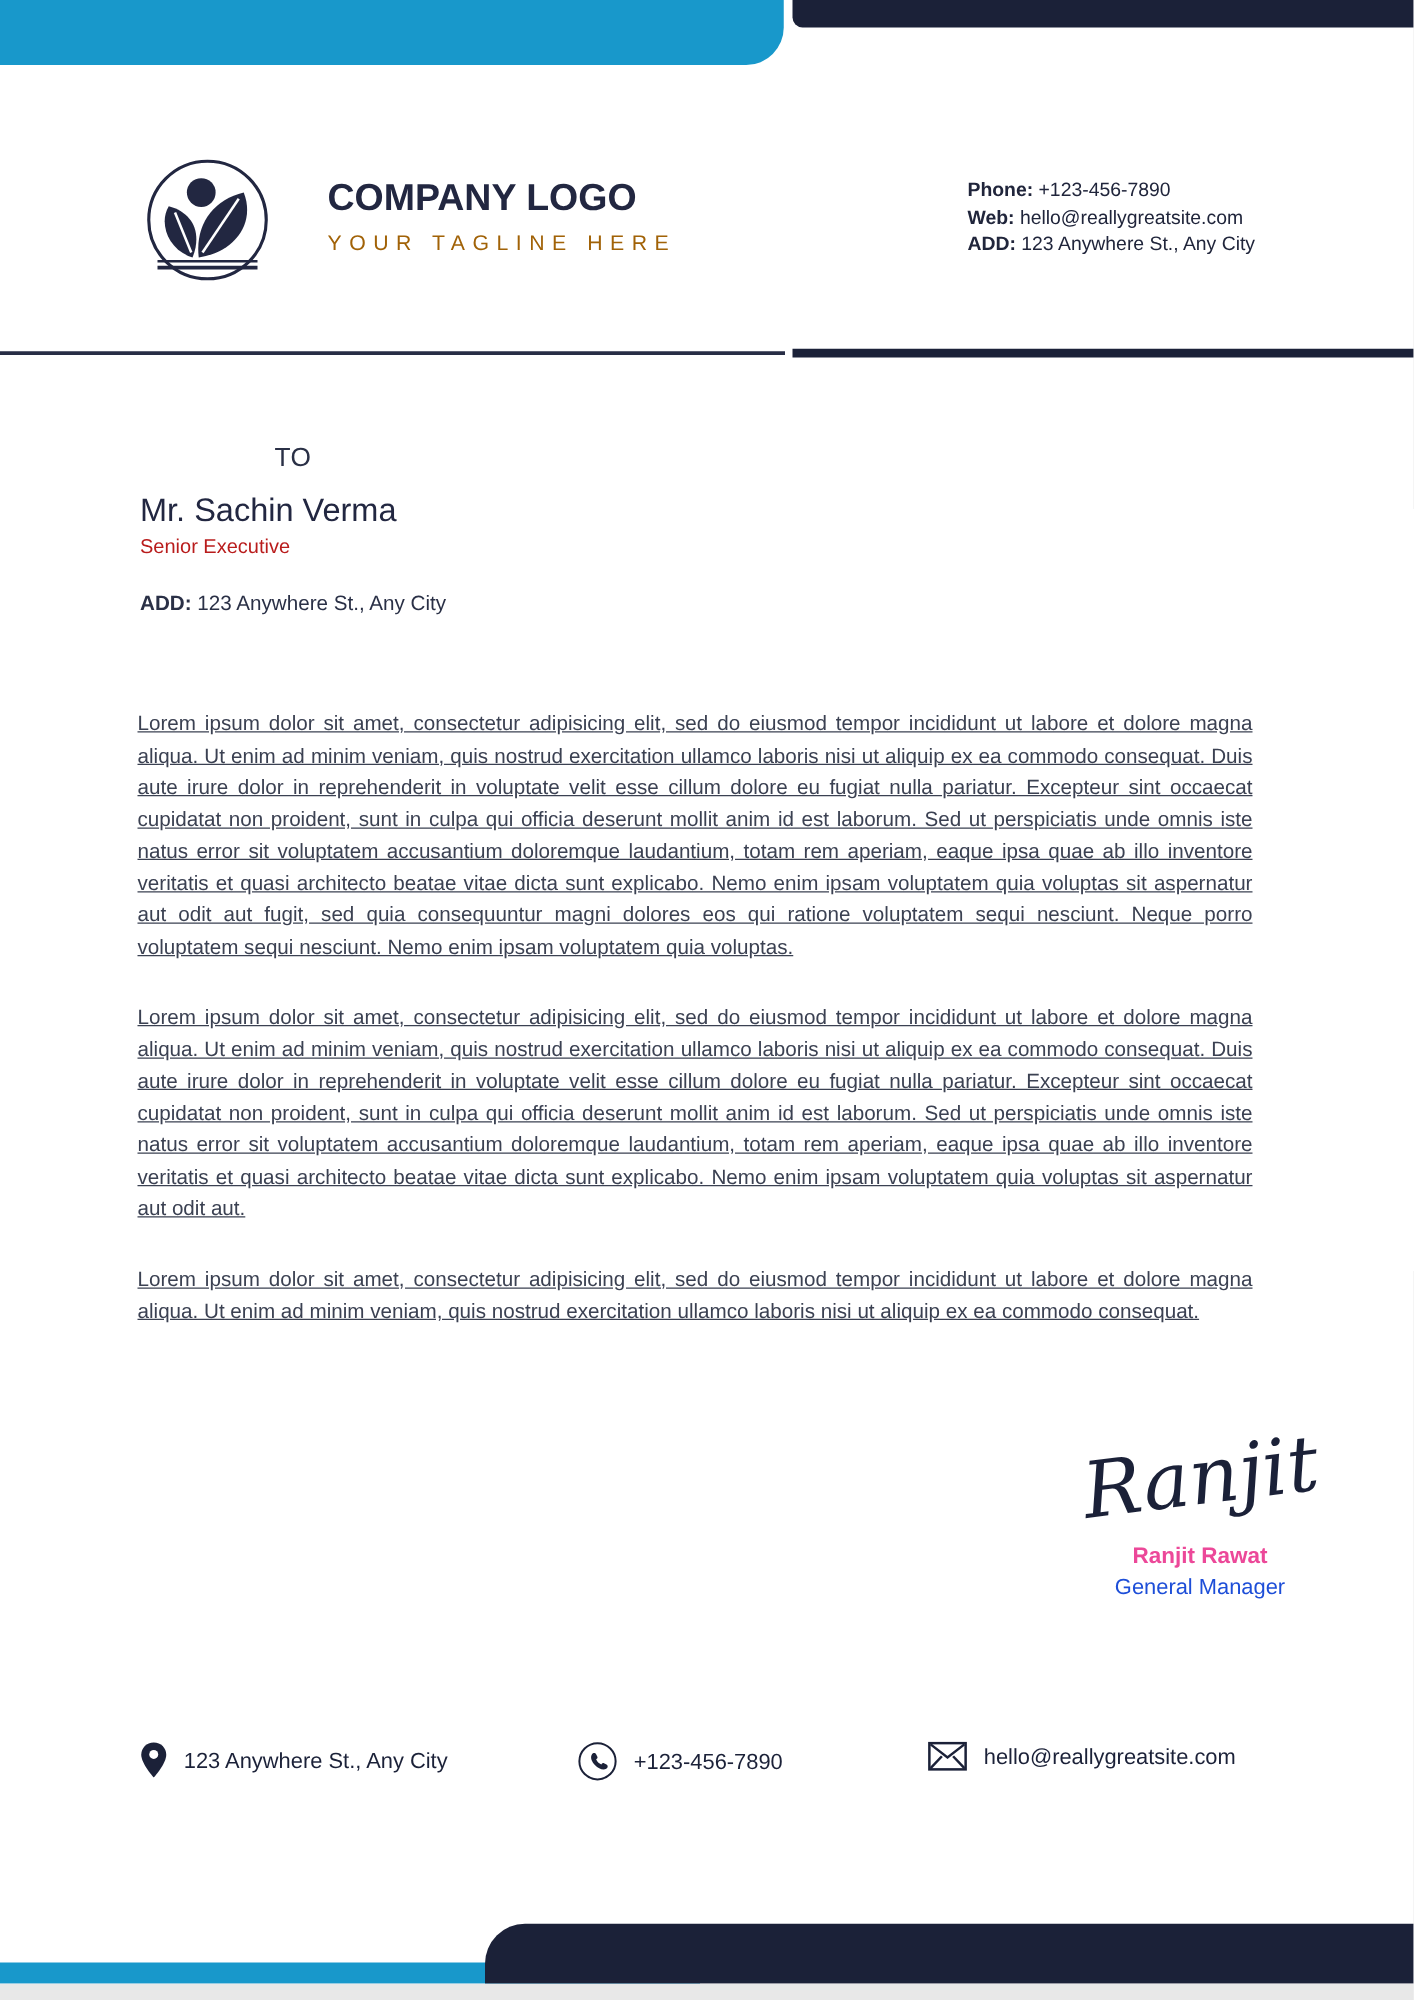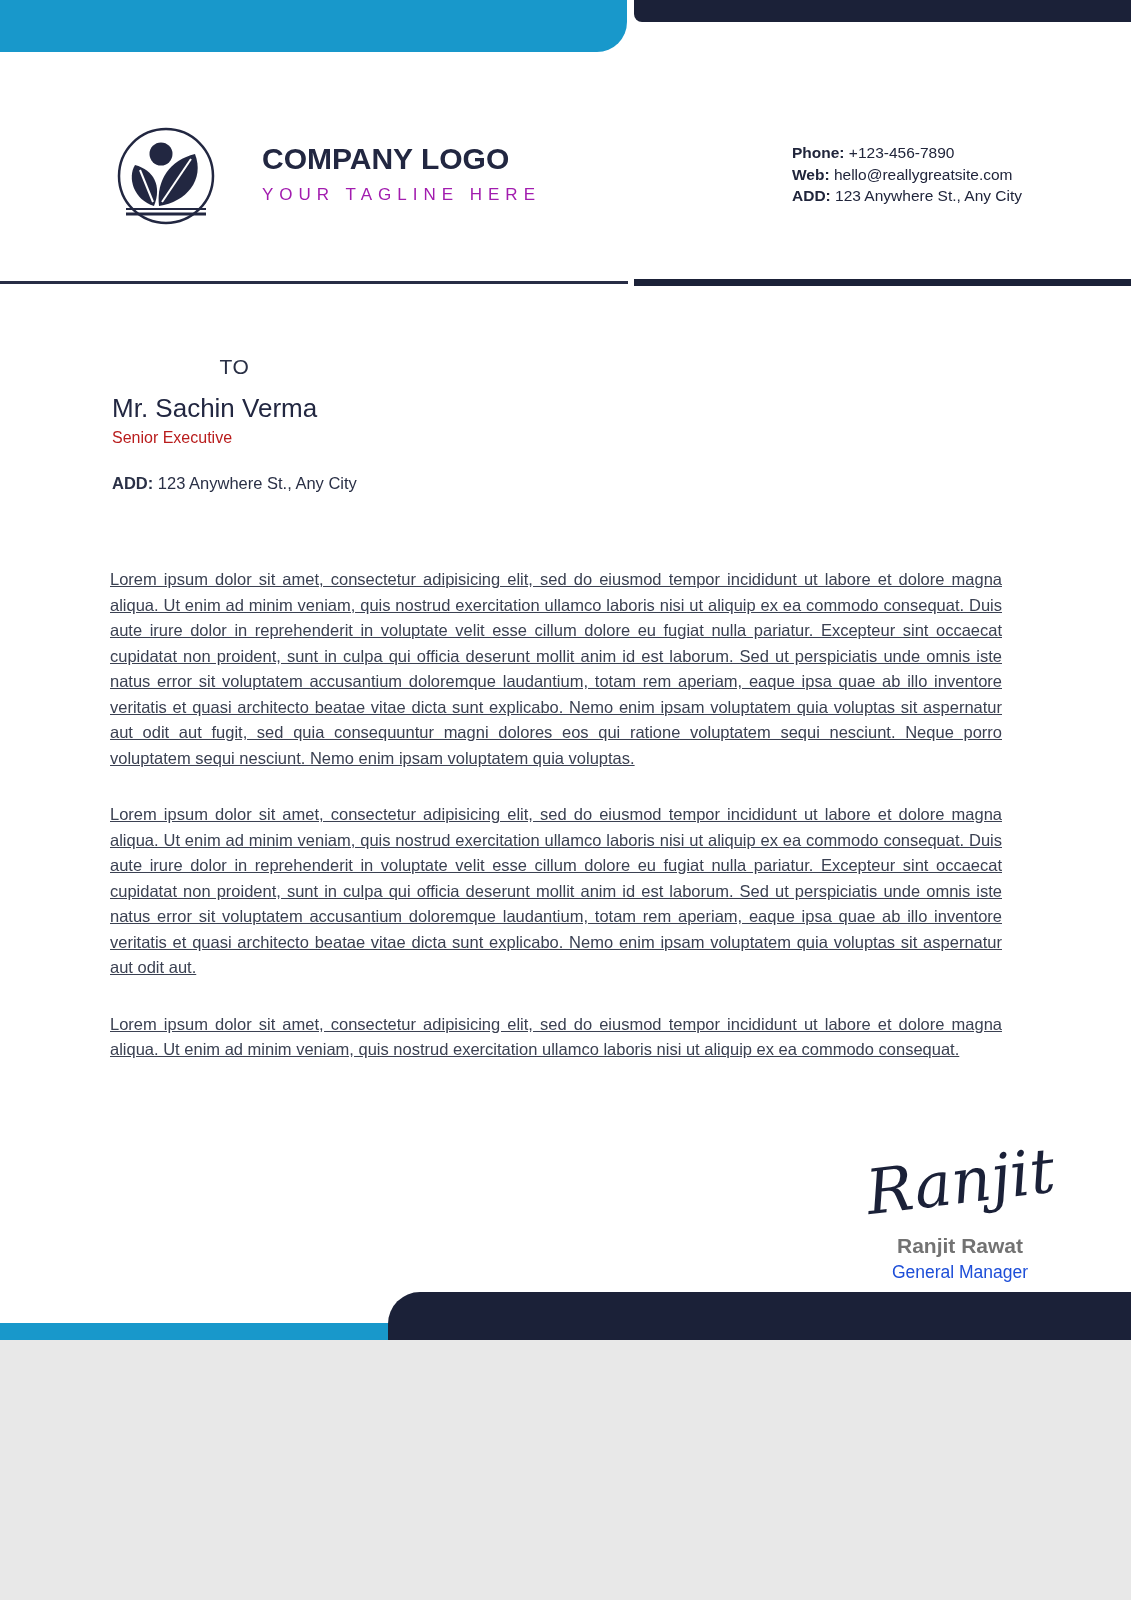--- a/index.html
+++ b/index.html
@@ -2,21 +2,21 @@
 <html><head>
 <meta charset="utf-8">
 <style>
   * { box-sizing: border-box; margin: 0; padding: 0; }
   html, body { background: #e8e8e8; }
   body { font-family: "Liberation Sans", sans-serif; }
 
   .page {
     position: relative;
     width: 1131px;
-    height: 1340px;
+    height: 1587px;
     margin: 0 auto;
     background: #ffffff;
     overflow: hidden;
   }
 
   
   .top-blue-bar {
     position: absolute; left: 0; top: 0;
     width: 627px; height: 52px;
     background: #1898CB;
@@ -33,26 +33,26 @@
   .logo-mark { position: absolute; left: 110px; top: 126px; }
 
   .brand-block { position: absolute; left: 262px; top: 142px; }
   .brand-name {
     font-size: 30px; font-weight: bold; letter-spacing: 0px;
     color: #222741;
   }
   .brand-tagline {
     margin-top: 9px;
     font-size: 17px; letter-spacing: 6px;
-    color: #a21caf;
+    color: #a16207;
   }
 
   .contact-block {
     position: absolute; left: 755px; top: 142px;
-    display: flex; align-items: flex-start; margin-left: 18px;
+    display: flex; align-items: flex-start;
   }
   .contact-rule { width: 4px; background: #1B2138; margin-right: 15px; }
   .contact-lines { display: flex; flex-direction: column; justify-content: center; }
   .contact-line { font-size: 15.5px; line-height: 21.5px; color: #20253B; }
   .contact-line b { font-weight: bold; }
 
   
   .divider-left  { position: absolute; left: 0;   top: 281px; width: 628px; height: 3px; background: #272D45; }
   .divider-right { position: absolute; left: 634px; top: 279px; width: 497px; height: 7px; background: #1B2138; }
 
@@ -81,21 +81,21 @@
   }
   .signature-script {
     font-family: "DejaVu Serif", serif;
     font-style: italic;
     font-size: 62px;
     color: #1B2138;
     transform: rotate(-7deg);
     display: inline-block;
     line-height: 1.5;
   }
-  .signature-name { margin-top: 6px; font-size: 21px; font-weight: bold; color: #737373; }
+  .signature-name { margin-top: 6px; font-size: 18px; font-weight: bold; color: #ec4899; }
   .signature-title { margin-top: 4px; font-size: 17.5px; color: #1d4ed8; }
 
   
   .footer-item {
     position: absolute; top: 1393px;
     display: flex; align-items: center; gap: 13px;
     font-size: 17.5px; color: #1B2138;
   }
   .footer-item.f1 { left: 112px; }
   .footer-item.f2 { left: 462px; }

